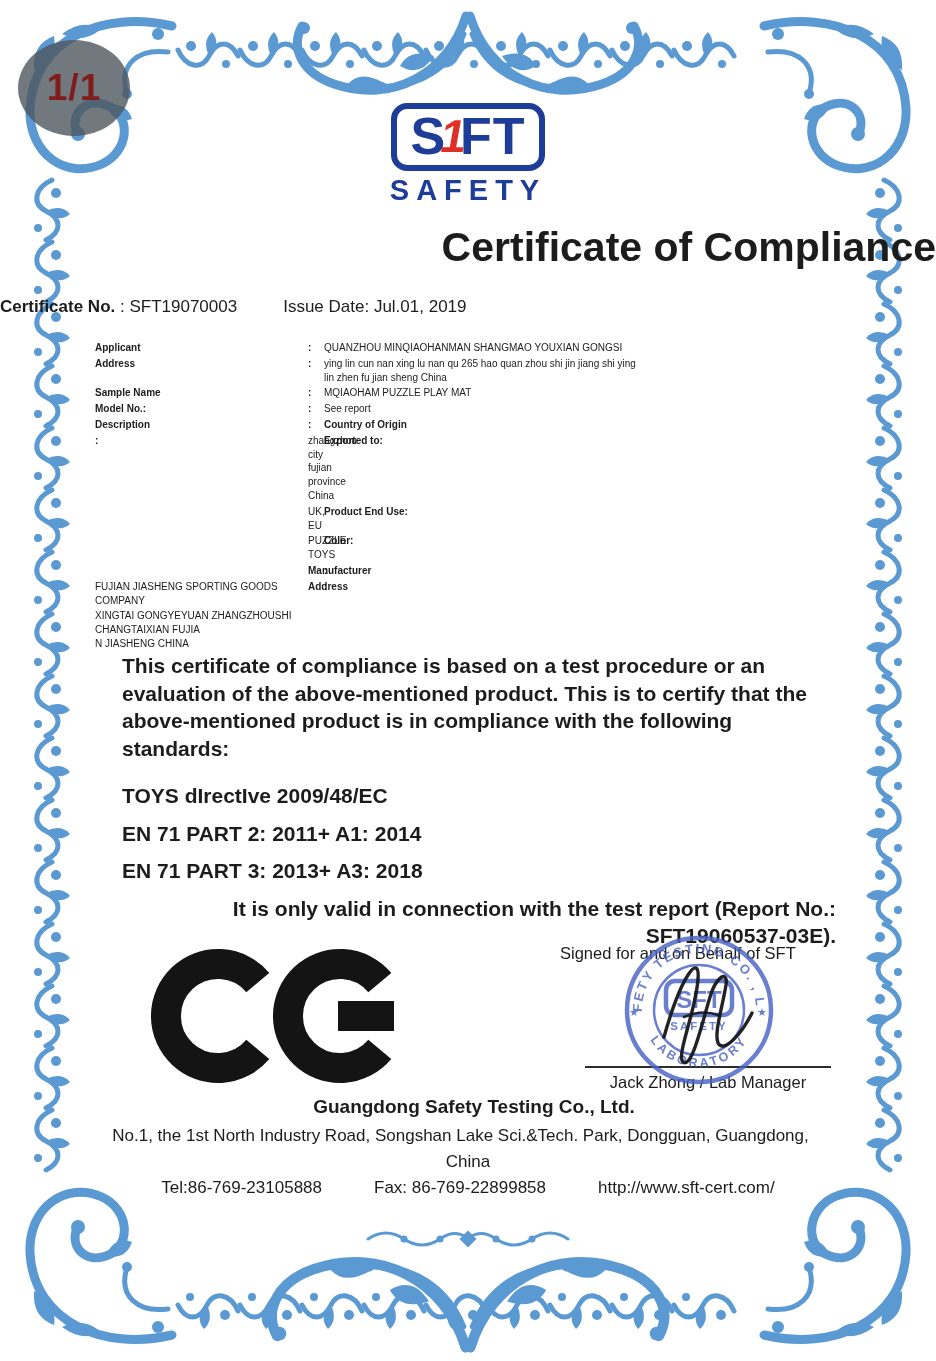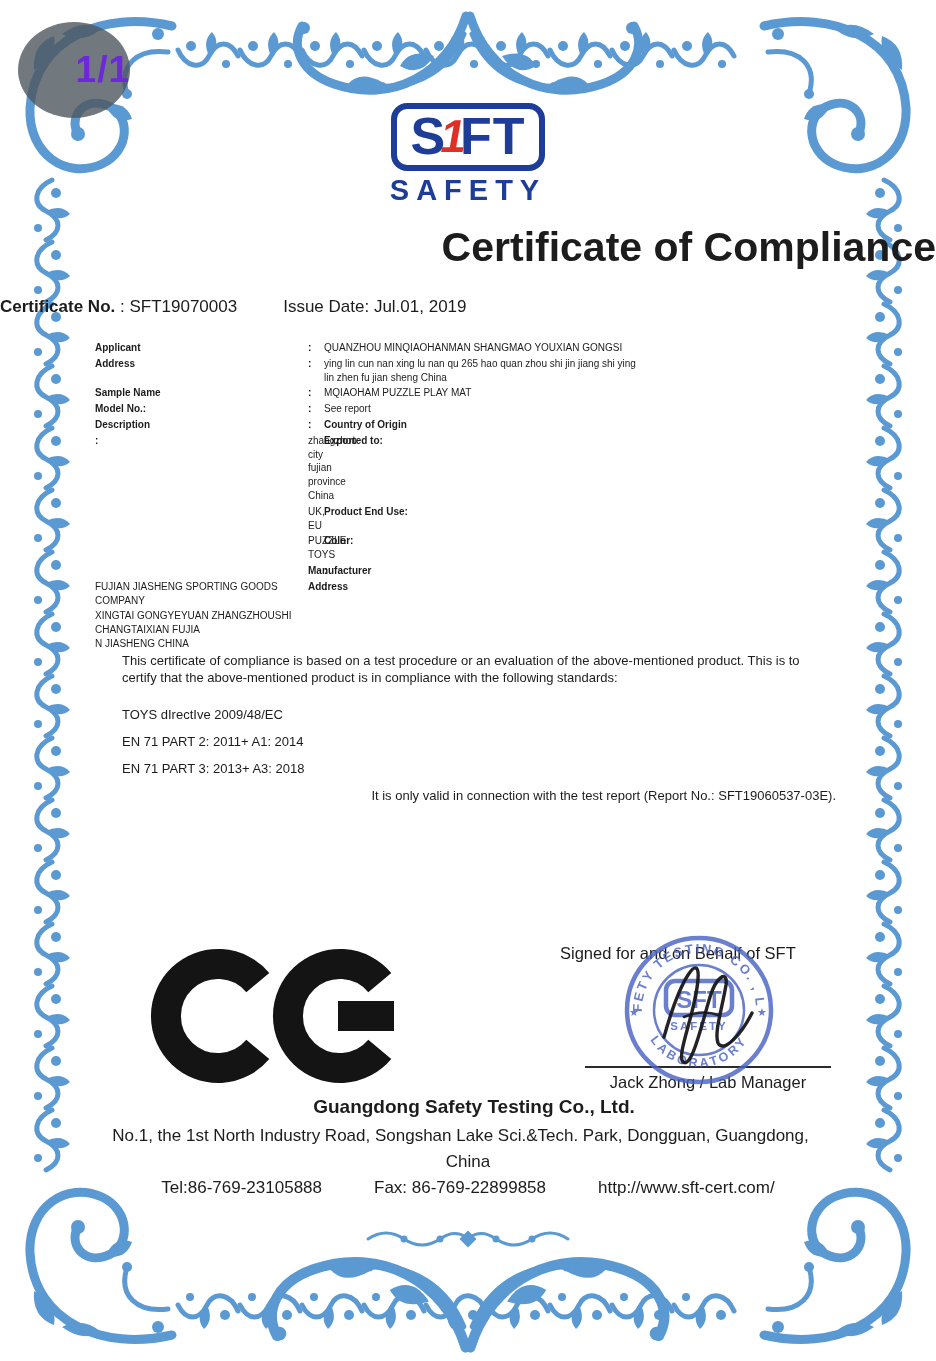--- a/index.html
+++ b/index.html
@@ -9,24 +9,24 @@
     margin:0 auto;
   }
   
   .border-svg{position:absolute;left:0;top:0;z-index:0;}
   .st {fill:none;stroke:#5b99d2;stroke-width:5;stroke-linecap:round;}
   .st2{fill:none;stroke:#5b99d2;stroke-width:9;stroke-linecap:round;}
   .st3{fill:none;stroke:#5b99d2;stroke-width:3;stroke-linecap:round;}
   .fl {fill:#5b99d2;stroke:none;}
   
   .badge{
-    position:absolute;left:18px;top:22px;width:112px;height:96px;z-index:6;
+    position:absolute;left:18px;top:40px;width:112px;height:96px;z-index:6;
     background:rgba(78,86,94,0.80);border-radius:50%;
-    display:flex;align-items:center;justify-content:flex-end;
-    color:#6d28d9;font-size:37px;font-weight:700;letter-spacing:1px;
+    display:flex;align-items:center;justify-content:center;
+    color:#7f1d1d;font-size:37px;font-weight:700;letter-spacing:1px;
   }
   
   .logo-wrap{position:absolute;left:0;right:0;top:103px;text-align:center;z-index:2;}
   .logo-box{
     display:inline-block;border:6px solid #1e3d99;border-radius:16px;
     padding:1px 14px 3px;line-height:1;
   }
   .logo-box .lt{font-size:52px;font-weight:800;color:#1e3d99;letter-spacing:1px;}
   .logo-box .one{
     display:inline-block;font-size:46px;font-weight:800;color:#e03026;
@@ -43,21 +43,21 @@
   .fields{
     position:absolute;left:95px;top:341px;width:758px;z-index:2;
     display:grid;grid-template-columns:213px 16px 1fr;
     row-gap:2px;font-size:10px;line-height:1.38;
   }
   .f-label{font-weight:700;}
   .f-sep{font-weight:700;}
   .f-value{white-space:pre-line;}
   
   .compliance{position:absolute;left:122px;top:652px;width:714px;z-index:2;
-    font-size:13px;font-weight:400;line-height:1.31;}
+    font-size:21px;font-weight:700;line-height:1.31;}
   .std{margin-top:10px;}
   .std.first{margin-top:20px;}
   .validity{margin-top:10px;text-align:right;}
   
   .ce-svg{position:absolute;left:148px;top:945px;z-index:2;}
   .signed-for{position:absolute;left:560px;top:944px;z-index:1;font-size:16.5px;}
   .stamp-svg{position:absolute;left:604px;top:915px;z-index:3;}
   .sig-line{position:absolute;left:585px;top:1066px;width:246px;
     border-top:2px solid #2b2b2b;z-index:2;}
   .sig-name{position:absolute;left:570px;top:1073px;width:276px;text-align:center;

